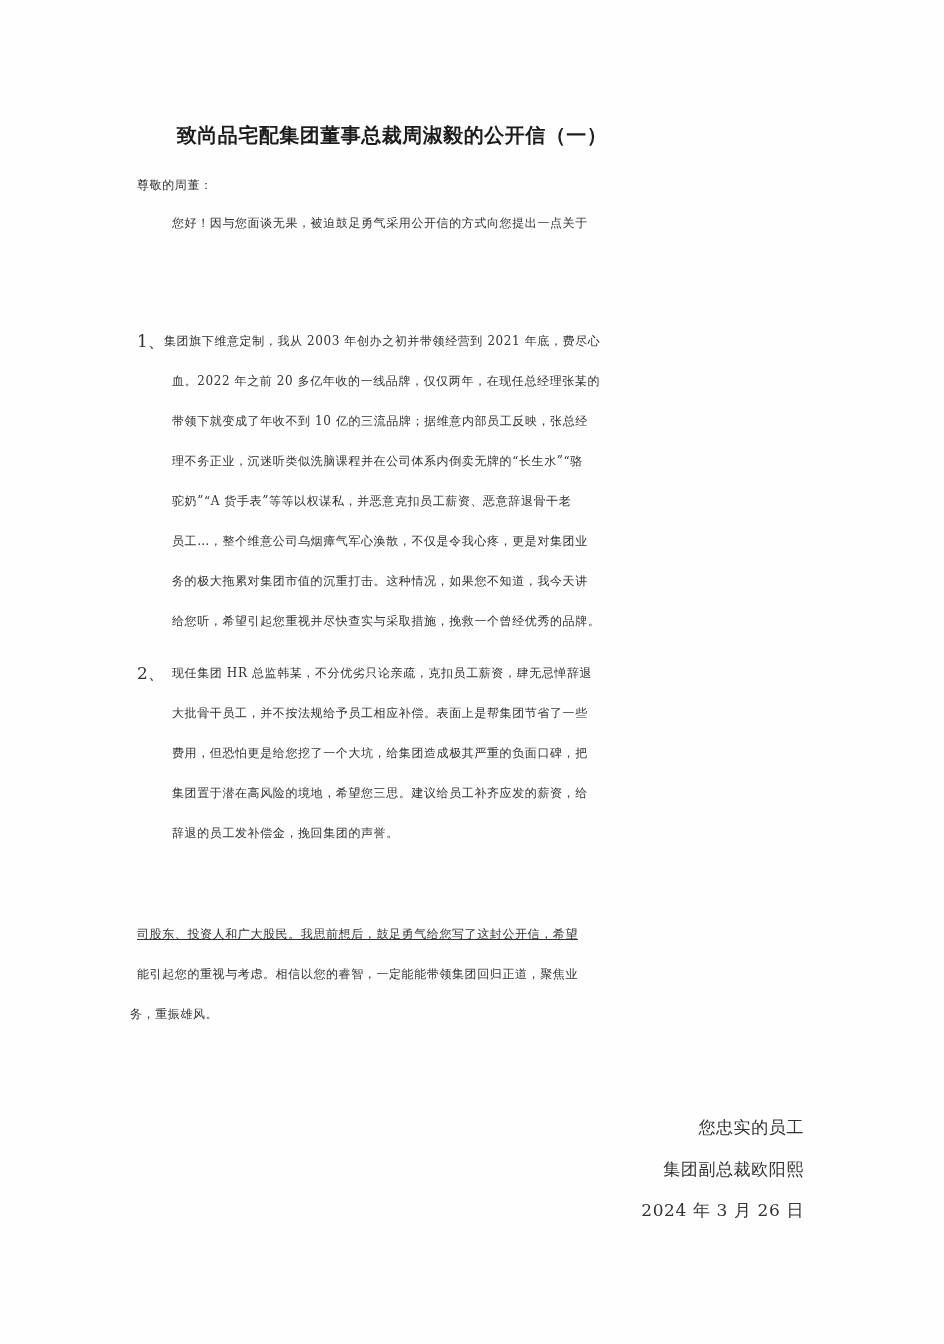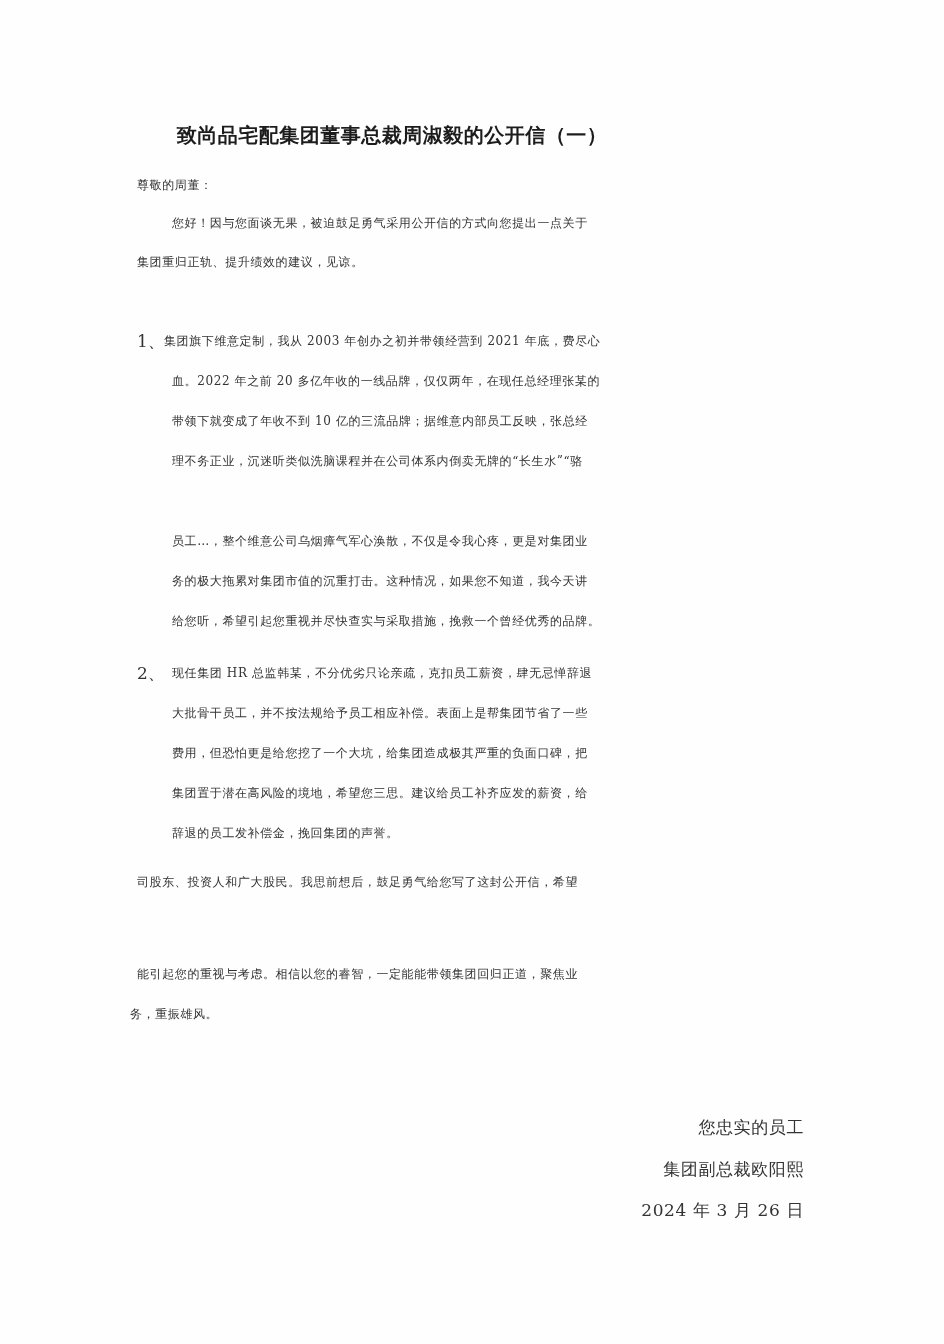--- a/index.html
+++ b/index.html
@@ -24,39 +24,39 @@
 </head>
 <body>
 
 <div class="page">
 
   <div class="title">致尚品宅配集团董事总裁周淑毅的公开信（一）</div>
 
   <div class="line" style="left:137px; top:173px;">尊敬的周董：</div>
 
   <div class="line" style="left:172px; top:211px;">您好！因与您面谈无果，被迫鼓足勇气采用公开信的方式向您提出一点关于</div>
-  <div class="line" style="left:137px; top:250px;">集团重归正轨、提升绩效的建议，见谅。</div>
 
   <div class="num" style="left:137px; top:329px;">1、</div>
   <div class="line" style="left:164px; top:329px;">集团旗下维意定制，我从 2003 年创办之初并带领经营到 2021 年底，费尽心</div>
   <div class="line" style="left:172px; top:369px;">血。2022 年之前 20 多亿年收的一线品牌，仅仅两年，在现任总经理张某的</div>
   <div class="line" style="left:172px; top:409px;">带领下就变成了年收不到 10 亿的三流品牌；据维意内部员工反映，张总经</div>
   <div class="line" style="left:172px; top:449px;">理不务正业，沉迷听类似洗脑课程并在公司体系内倒卖无牌的“长生水”“骆</div>
+  <div class="line" style="left:172px; top:489px;">驼奶”“A 货手表”等等以权谋私，并恶意克扣员工薪资、恶意辞退骨干老</div>
   <div class="line" style="left:172px; top:569px;">务的极大拖累对集团市值的沉重打击。这种情况，如果您不知道，我今天讲</div>
   <div class="line" style="left:172px; top:529px;">员工…，整个维意公司乌烟瘴气军心涣散，不仅是令我心疼，更是对集团业</div>
   <div class="line" style="left:172px; top:609px;">给您听，希望引起您重视并尽快查实与采取措施，挽救一个曾经优秀的品牌。</div>
 
   <div class="num" style="left:137px; top:661px;">2、</div>
   <div class="line" style="left:172px; top:661px;">现任集团 HR 总监韩某，不分优劣只论亲疏，克扣员工薪资，肆无忌惮辞退</div>
   <div class="line" style="left:172px; top:701px;">大批骨干员工，并不按法规给予员工相应补偿。表面上是帮集团节省了一些</div>
   <div class="line" style="left:172px; top:741px;">费用，但恐怕更是给您挖了一个大坑，给集团造成极其严重的负面口碑，把</div>
   <div class="line" style="left:172px; top:781px;">集团置于潜在高风险的境地，希望您三思。建议给员工补齐应发的薪资，给</div>
   <div class="line" style="left:172px; top:821px;">辞退的员工发补偿金，挽回集团的声誉。</div>
 
-  <div class="line" style="left:137px; top:870px;">司股东、投资人和广大股民。我思前想后，鼓足勇气给您写了这封公开信，希望</div>
+  <div class="line" style="left:137px; top:922px;text-decoration:underline;">司股东、投资人和广大股民。我思前想后，鼓足勇气给您写了这封公开信，希望</div>
   <div class="line" style="left:137px; top:962px;">能引起您的重视与考虑。相信以您的睿智，一定能能带领集团回归正道，聚焦业</div>
   <div class="line" style="left:130px; top:1002px;">务，重振雄风。</div>
 
   <div class="sig" style="top:1071px;">您忠实的员工</div>
   <div class="sig" style="top:1113px;">集团副总裁欧阳熙</div>
   <div class="sig" style="top:1154px;">2024 年 3 月 26 日</div>
 
 </div>
 
 </body></html>

